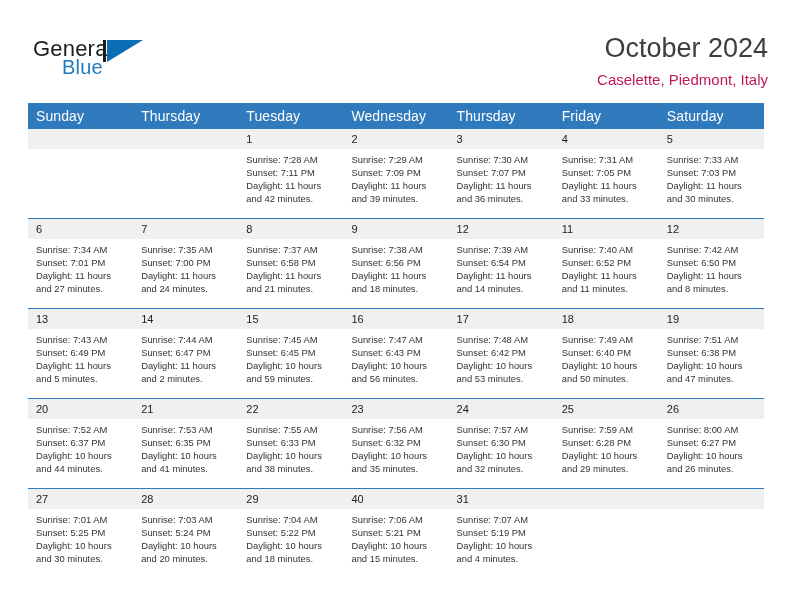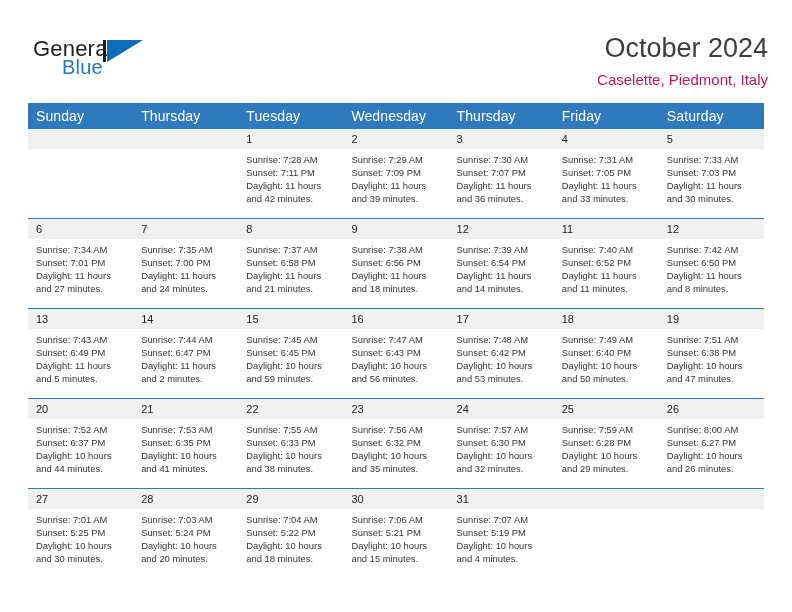--- a/index.html
+++ b/index.html
@@ -464,21 +464,21 @@
             <td>
               <div class="daynum">29</div>
               <div class="details">
                 <div>Sunrise: 7:04 AM</div>
                 <div>Sunset: 5:22 PM</div>
                 <div>Daylight: 10 hours</div>
                 <div>and 18 minutes.</div>
               </div>
             </td>
             <td>
-              <div class="daynum">30</div>
+              <div class="daynum">40</div>
               <div class="details">
                 <div>Sunrise: 7:06 AM</div>
                 <div>Sunset: 5:21 PM</div>
                 <div>Daylight: 10 hours</div>
                 <div>and 15 minutes.</div>
               </div>
             </td>
             <td>
               <div class="daynum">31</div>
               <div class="details">

